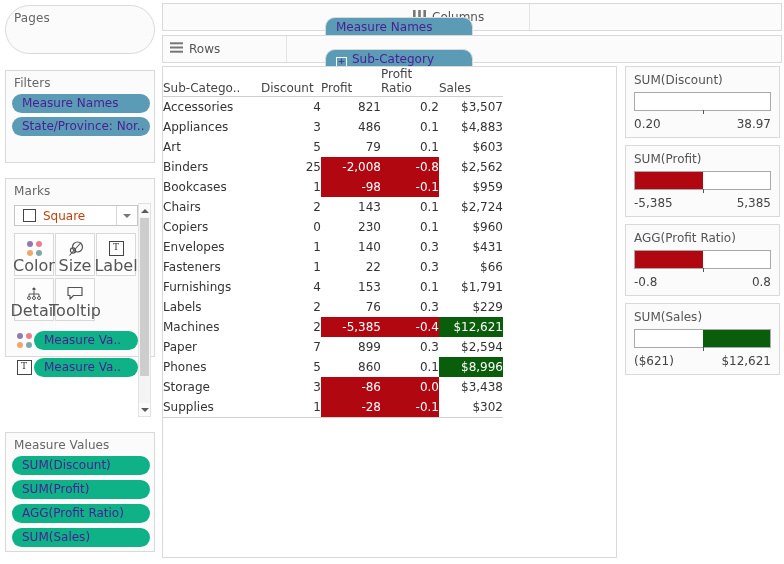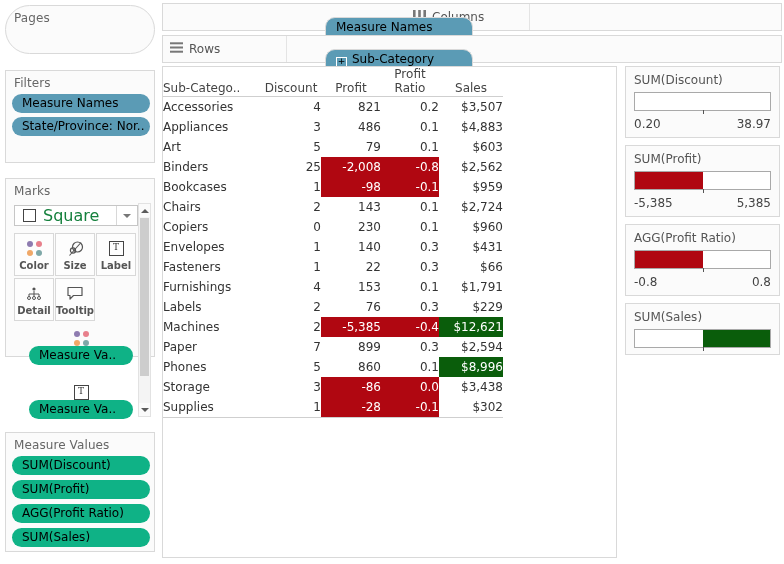--- a/index.html
+++ b/index.html
@@ -30,21 +30,21 @@
   .pages-card{position:absolute;left:5px;top:5px;width:150px;height:49px;border-radius:25px;}
   .filters-card{position:absolute;left:5px;top:70px;width:150px;height:93px;}
   .marks-card{position:absolute;left:5px;top:178px;width:150px;height:179px;}
   .mv-card{position:absolute;left:5px;top:432px;width:150px;height:120px;}
 
   
   .pill{
     display:block;
     height:19px;line-height:19px;
     border-radius:10px;
-    color:#000000;font-size:12px;
+    color:#4c1d95;font-size:12px;
     padding:0 10px;
     box-sizing:border-box;
     white-space:nowrap;overflow:hidden;
     cursor:default;
   }
   .pill.blue{background:#5b9bb5;}
   .pill.green{background:#0fb286;}
   .pill.shelf{display:inline-block;width:auto;min-width:148px;text-align:left;}
 
   .filters-card .pill{margin:0 6px 4px 6px;width:138px;}
@@ -52,52 +52,52 @@
 
   
   .mark-select{
     position:absolute;left:8px;top:26px;width:124px;height:21px;
     border:1px solid #c6c6c6;background:#ffffff;
     box-sizing:border-box;display:flex;align-items:center;
   }
   .mark-select .sq{
     width:11px;height:11px;border:1.6px solid #444;margin:0 7px 0 8px;flex:0 0 auto;
   }
-  .mark-select .lbl{flex:1 1 auto;color:#15803d;font-size:16px;}
+  .mark-select .lbl{flex:1 1 auto;color:#c2410c;font-size:12px;}
   .mark-select .caret{
     width:20px;height:19px;border-left:1px solid #d8d8d8;
     display:flex;align-items:center;justify-content:center;flex:0 0 auto;
   }
   .caret-gl{width:0;height:0;border-left:4px solid transparent;border-right:4px solid transparent;border-top:4px solid #777;}
 
   
   .mbtns{position:absolute;left:8px;top:54px;width:124px;}
   .mrow{display:flex;}
   .mbtn{
     width:40px;height:43px;
     border:1px solid #d8d8d8;background:#fdfdfd;
     box-sizing:border-box;margin:0 1px 2px 0;
     display:flex;flex-direction:column;align-items:center;justify-content:center;
     cursor:default;
   }
   .mbtn .ico{height:20px;display:flex;align-items:center;justify-content:center;}
-  .mbtn .cap{font-size:10px;color:#555;line-height:11px;margin-top:1px;font-weight:bold;}
+  .mbtn .cap{font-size:16px;color:#555;line-height:11px;margin-top:1px;}
 
   .dots4{width:15px;height:15px;position:relative;}
   .dots4 i{position:absolute;width:6px;height:6px;border-radius:50%;}
   .dots4 i:nth-child(1){left:0;top:0;background:#8e7cb0;}
   .dots4 i:nth-child(2){right:0;top:0;background:#e8808c;}
   .dots4 i:nth-child(3){left:0;bottom:0;background:#f0a868;}
   .dots4 i:nth-child(4){right:0;bottom:0;background:#7fa8a8;}
 
   .tbox{width:13px;height:13px;border:1.4px solid #444;font-size:9px;line-height:11px;text-align:center;color:#333;font-family:"DejaVu Serif","Liberation Serif",serif;}
 
   
   .mshelf{position:absolute;left:8px;top:152px;width:134px;}
-  .mshelf .srow{display:flex;align-items:center;margin-bottom:20px;flex-direction:column;}
+  .mshelf .srow{display:flex;align-items:center;margin-bottom:8px;}
   .mshelf .srow .ic{width:20px;flex:0 0 auto;display:flex;align-items:center;justify-content:center;}
   .mshelf .srow .pill{width:104px;}
 
   
   .vsb{
     position:absolute;right:3px;top:24px;width:13px;height:214px;
     background:#f4f4f4;border:1px solid #e2e2e2;box-sizing:border-box;
   }
   .vsb .arr{height:13px;display:flex;align-items:center;justify-content:center;background:#fafafa;}
   .vsb .thumb{position:absolute;left:1px;right:1px;top:14px;height:158px;background:#cdcdcd;}
@@ -135,21 +135,21 @@
   }
   table.viz{border-collapse:collapse;margin:0;}
   table.viz td,table.viz th{padding:0;}
   .hdr-td{
     vertical-align:bottom;
     color:#444;font-size:12px;font-weight:normal;
     padding:0 7px 3px 7px;
     white-space:nowrap;
   }
   .hdr-td.l{text-align:left;}
-  .hdr-td.r{text-align:center;}
+  .hdr-td.r{text-align:left;}
   .hdr-rule td{border-bottom:1px solid #cfcfcf;height:1px;padding:0;}
   .cell{
     height:20px;font-size:12px;color:#333;
     padding:0 7px;white-space:nowrap;
   }
   .cell.l{text-align:left;}
   .cell.r{text-align:right;}
   .cell.neg{background:#b00711;color:#ffffff;}
   .cell.pos{background:#0a5d0b;color:#ffffff;}
   .botrule td{border-top:1px solid #cfcfcf;height:1px;padding:0;}
@@ -504,16 +504,20 @@
           <span>-0.8</span>
           <span>0.8</span>
         </div>
       </div>
       <div class="lcard">
         <div class="lt">SUM(Sales)</div>
         <div class="ramp">
           <div class="fill g right" style="width: 50%;"></div>
           <div class="tick" style="left: 50%;"></div>
         </div>
+        <div class="lrow">
+          <span>($621)</span>
+          <span>$12,621</span>
+        </div>
       </div>
     </div>
 
 </div>
 
 </body></html>

